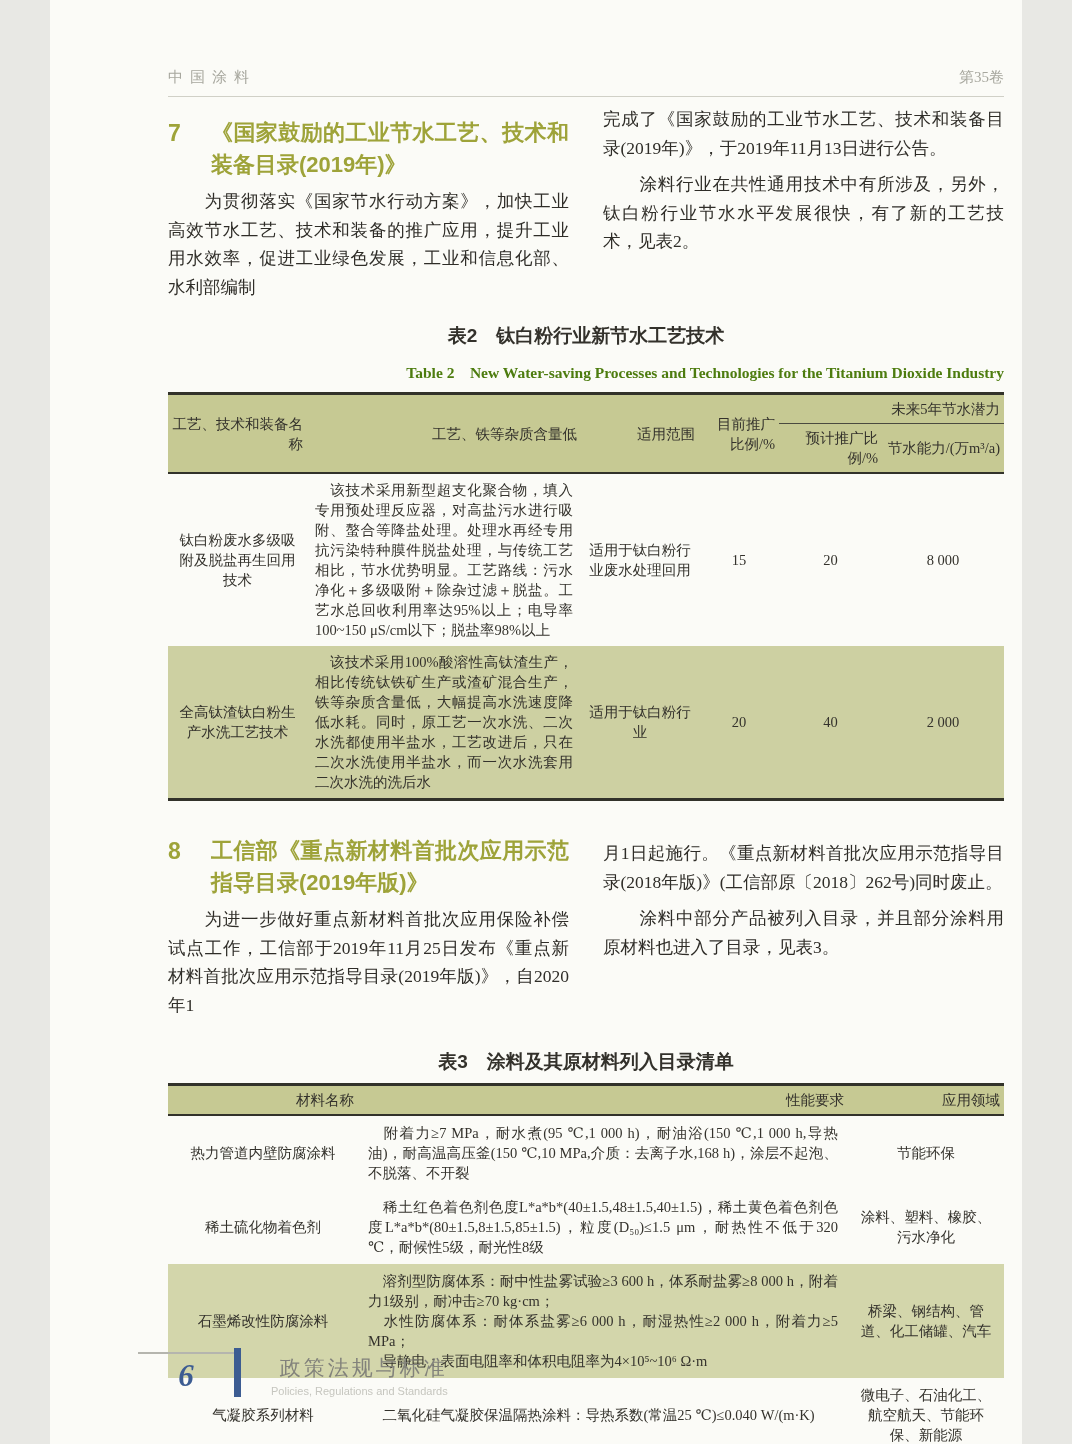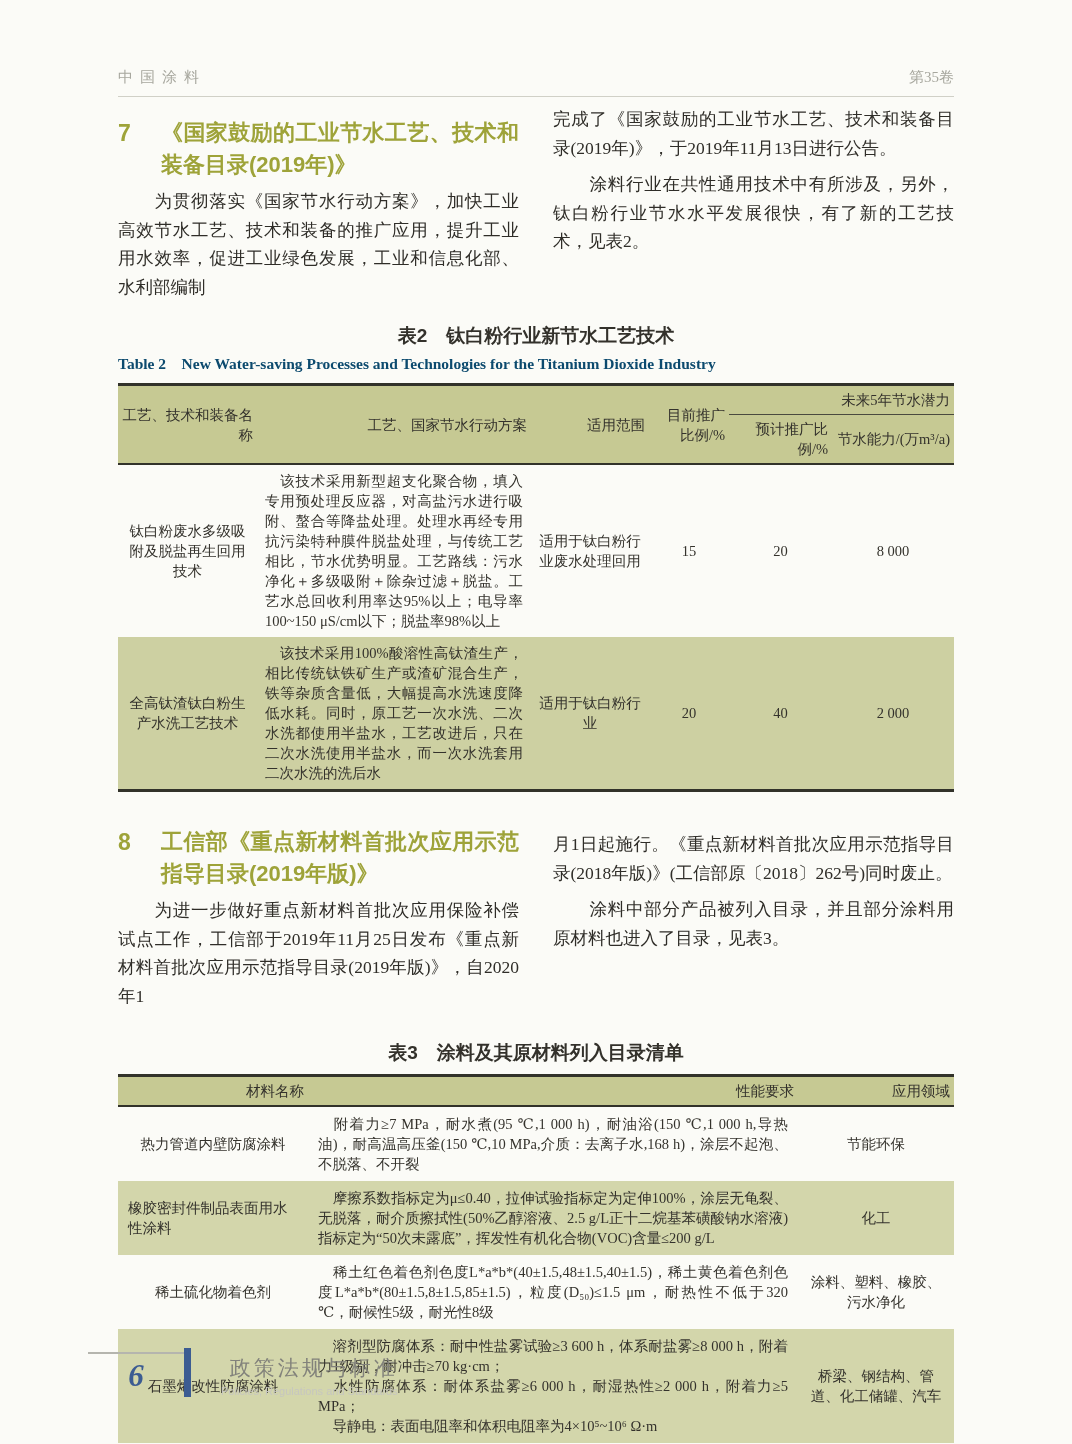--- a/index.html
+++ b/index.html
@@ -1,17 +1,17 @@
 <!DOCTYPE html>
 <html><head>
 <meta charset="utf-8">
 <style>
   html,body { margin:0; padding:0; background:#e8e8e4; }
   .page {
-    position:relative; width:1072px; height:1444px; margin:0 auto;
+    position:relative; width:972px; height:1444px; margin:0 auto;
     background:#fbfbf7; color:#2f2d28; overflow:hidden;
     font-family:"Liberation Serif","DejaVu Serif",serif;
   }
   .content { position:absolute; left:118px; top:0; width:836px; }
 
   
   .page-header {
     display:flex; justify-content:space-between; align-items:flex-end;
     padding-top:68px; padding-bottom:9px; border-bottom:1px solid #d0d0c7;
     color:#a7a79e; font-size:15px;
@@ -29,21 +29,21 @@
   .col { width:401px; }
   .para { font-size:17.5px; line-height:28.5px; text-align:justify; margin:0; }
   .col .para { margin-top:8px; }
   .col .para.first { margin-top:6px; }
 
   
   .tbl-caption-zh {
     margin-top:22px; text-align:center; font-weight:bold; font-size:19px;
     font-family:"Liberation Sans","DejaVu Sans",sans-serif; color:#33312b;
   }
-  .tbl-caption-en { text-align:left; font-weight:bold; font-size:15.5px; margin-top:5px; color:#0c4a6e; }
+  .tbl-caption-en { text-align:right; font-weight:bold; font-size:15.5px; margin-top:14px; color:#4d7c0f; }
 
   
   table { border-collapse:collapse; width:836px; margin-top:8px;
     font-size:14.5px; line-height:20px; color:#34322c;
     border-top:3px solid #32322a; border-bottom:3px solid #32322a; }
   th { background:#c6c993; font-weight:normal; padding:4px 4px; text-align:right; vertical-align:middle; }
   thead { border-bottom:2px solid #32322a; }
   th.group { border-bottom:1px solid #4a4a3f; }
   td { padding:6px 8px; vertical-align:middle; }
   td.c { text-align:center; }
@@ -95,21 +95,21 @@
         <col style="width:139px">
           <col style="width:274px">
           <col style="width:118px">
         <col style="width:80px">
           <col style="width:103px">
           <col style="width:122px">
       </colgroup>
       <thead>
         <tr>
           <th rowspan="2">工艺、技术和装备名称</th>
-          <th rowspan="2">工艺、国家节水行动方案</th>
+          <th rowspan="2">工艺、铁等杂质含量低</th>
           <th rowspan="2">适用范围</th>
           <th rowspan="2">目前推广比例/%</th>
           <th colspan="2" class="group">未来5年节水潜力</th>
         </tr>
         <tr>
           <th>预计推广比例/%</th>
           <th>节水能力/(万m³/a)</th>
         </tr>
       </thead>
       <tbody>
@@ -160,25 +160,20 @@
           <th>性能要求</th>
           <th>应用领域</th>
         </tr>
       </thead>
       <tbody>
         <tr>
           <td class="c">热力管道内壁防腐涂料</td>
           <td class="body-cell">　附着力≥7 MPa，耐水煮(95 ℃,1 000 h)，耐油浴(150 ℃,1 000 h,导热油)，耐高温高压釜(150 ℃,10 MPa,介质：去离子水,168 h)，涂层不起泡、不脱落、不开裂</td>
           <td class="c">节能环保</td>
         </tr>
-        <tr class="alt2">
-          <td>橡胶密封件制品表面用水性涂料</td>
-          <td class="body-cell">　摩擦系数指标定为μ≤0.40，拉伸试验指标定为定伸100%，涂层无龟裂、无脱落，耐介质擦拭性(50%乙醇溶液、2.5 g/L正十二烷基苯磺酸钠水溶液)指标定为“50次未露底”，挥发性有机化合物(VOC)含量≤200 g/L</td>
-          <td class="c">化工</td>
-        </tr>
         <tr>
           <td class="c">稀土硫化物着色剂</td>
           <td class="body-cell">　稀土红色着色剂色度L*a*b*(40±1.5,48±1.5,40±1.5)，稀土黄色着色剂色度L*a*b*(80±1.5,8±1.5,85±1.5)，粒度(D₅₀)≤1.5 μm，耐热性不低于320 ℃，耐候性5级，耐光性8级</td>
           <td class="c">涂料、塑料、橡胶、污水净化</td>
         </tr>
         <tr class="alt2">
           <td class="c">石墨烯改性防腐涂料</td>
           <td class="body-cell">　溶剂型防腐体系：耐中性盐雾试验≥3 600 h，体系耐盐雾≥8 000 h，附着力1级别，耐冲击≥70 kg·cm；
 　水性防腐体系：耐体系盐雾≥6 000 h，耐湿热性≥2 000 h，附着力≥5 MPa；
 　导静电：表面电阻率和体积电阻率为4×10⁵~10⁶ Ω·m</td>

